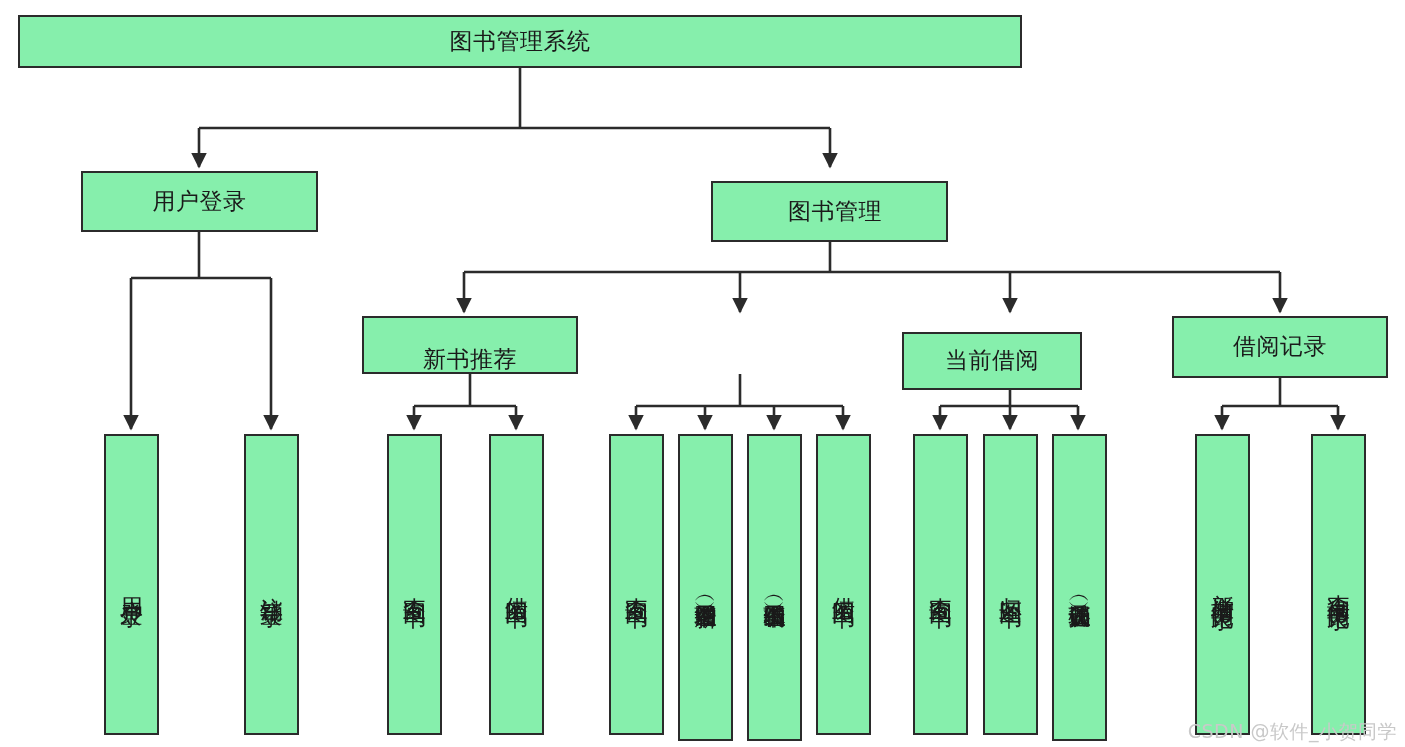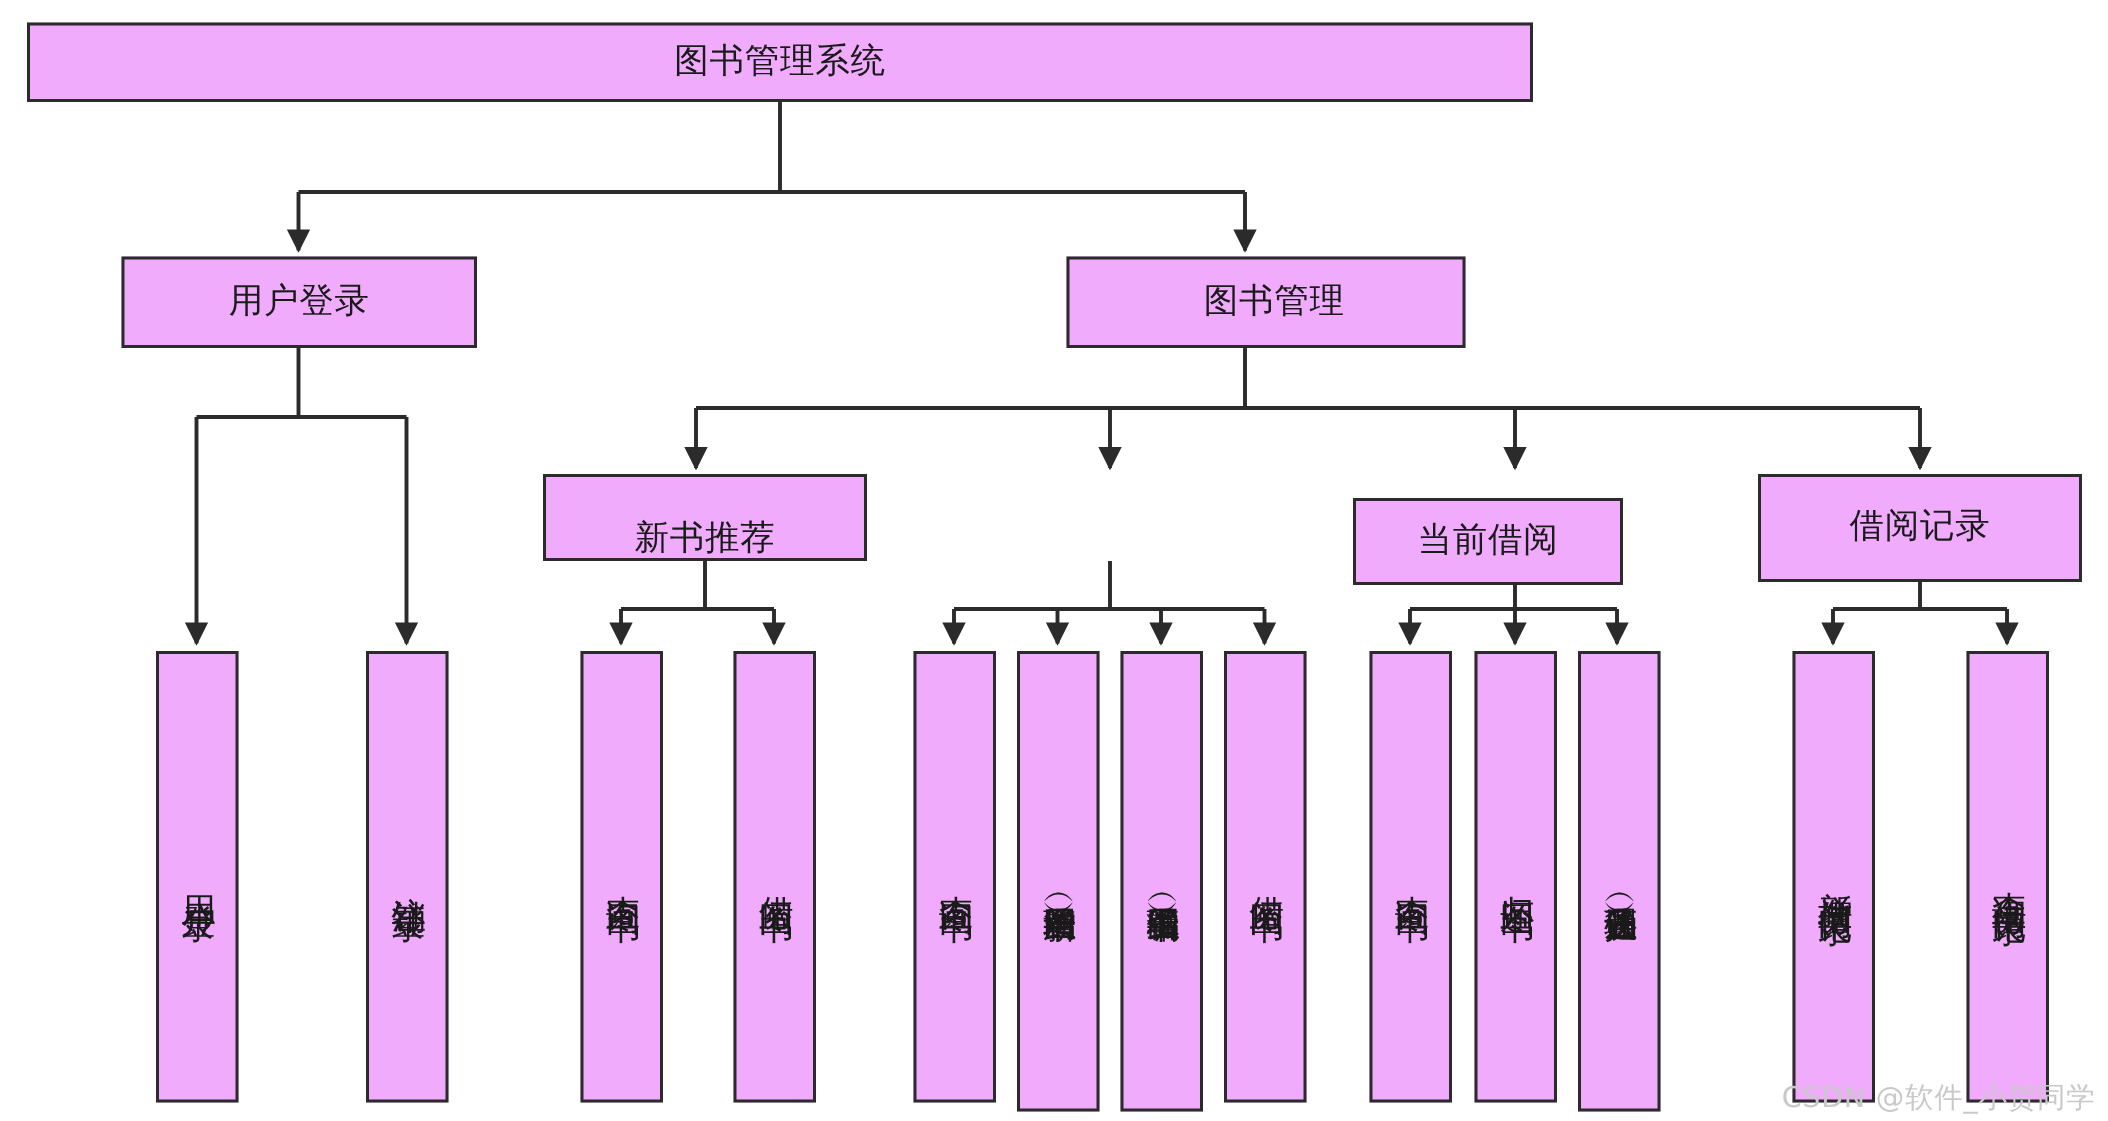--- a/index.html
+++ b/index.html
@@ -22,21 +22,21 @@
     position: absolute;
     left: 0;
     top: 0;
     width: 1405px;
     height: 747px;
     pointer-events: none;
   }
   .node {
     position: absolute;
     box-sizing: border-box;
-    background: #f0abfc;
+    background: #86efac;
     border: 2px solid #2b2b2b;
     display: flex;
     align-items: center;
     justify-content: center;
     color: #1a1a1a;
     text-align: center;
   }
   .node.horizontal {
     font-size: 23px;
     line-height: 1.1;
@@ -126,31 +126,31 @@
     </g>
   </svg>
 
   <div class="node horizontal" style="left:18px; top:15px; width:1004px; height:53px;">
     <span class="node-label">图书管理系统</span>
   </div>
 
   <div class="node horizontal" style="left:81px; top:171px; width:237px; height:61px;">
     <span class="node-label">用户登录</span>
   </div>
-  <div class="node horizontal" style="left:711px; top:171px; width:266px; height:61px;padding-left:11px;">
+  <div class="node horizontal" style="left:711px; top:181px; width:237px; height:61px;padding-left:11px;">
     <span class="node-label">图书管理</span>
   </div>
 
   <div class="node horizontal" style="left:362px; top:316px; width:216px; height:58px;align-items:flex-end;">
     <span class="node-label">新书推荐</span>
   </div>
   <div class="node horizontal" style="left:902px; top:316px; width:180px; height:58px;margin-top:16px;">
     <span class="node-label">当前借阅</span>
   </div>
-  <div class="node horizontal" style="left:1172px; top:316px; width:216px; height:72px;">
+  <div class="node horizontal" style="left:1172px; top:316px; width:216px; height:62px;">
     <span class="node-label">借阅记录</span>
   </div>
 
   <div class="node vertical" style="left:104px; top:434px; width:55px; height:301px;">
     <span class="node-label">用户登录</span>
   </div>
   <div class="node vertical" style="left:244px; top:434px; width:55px; height:301px;">
     <span class="node-label">注销登录</span>
   </div>
 

